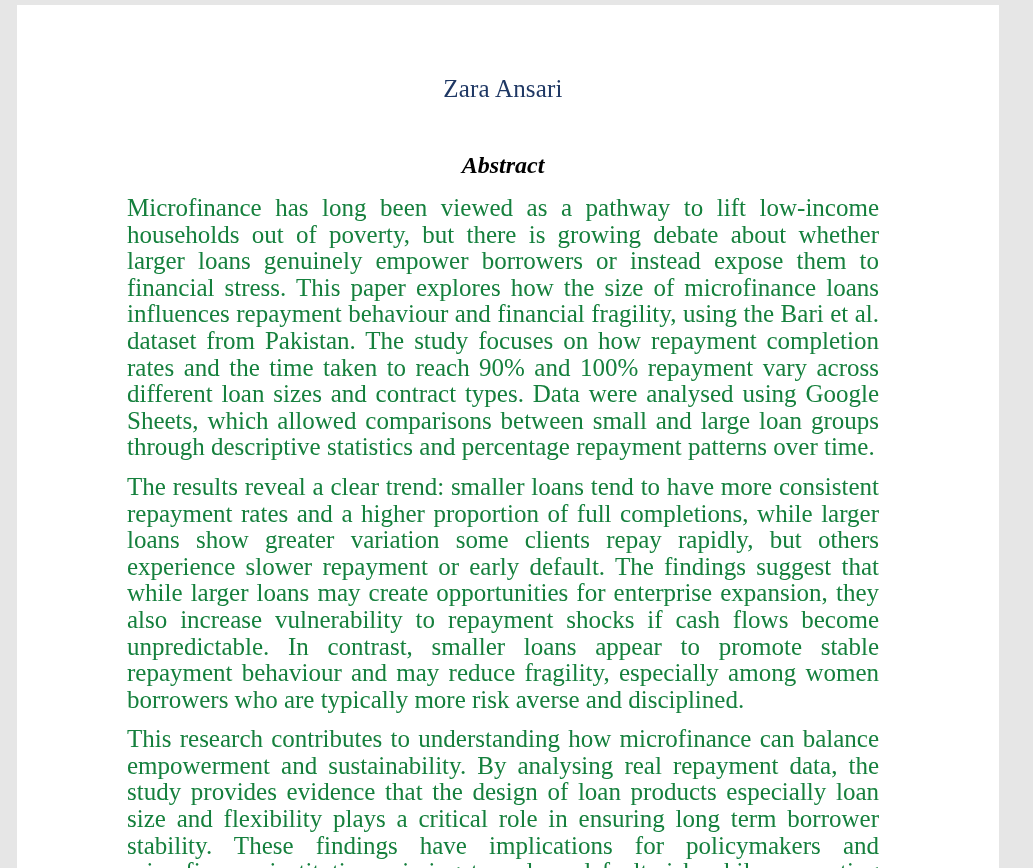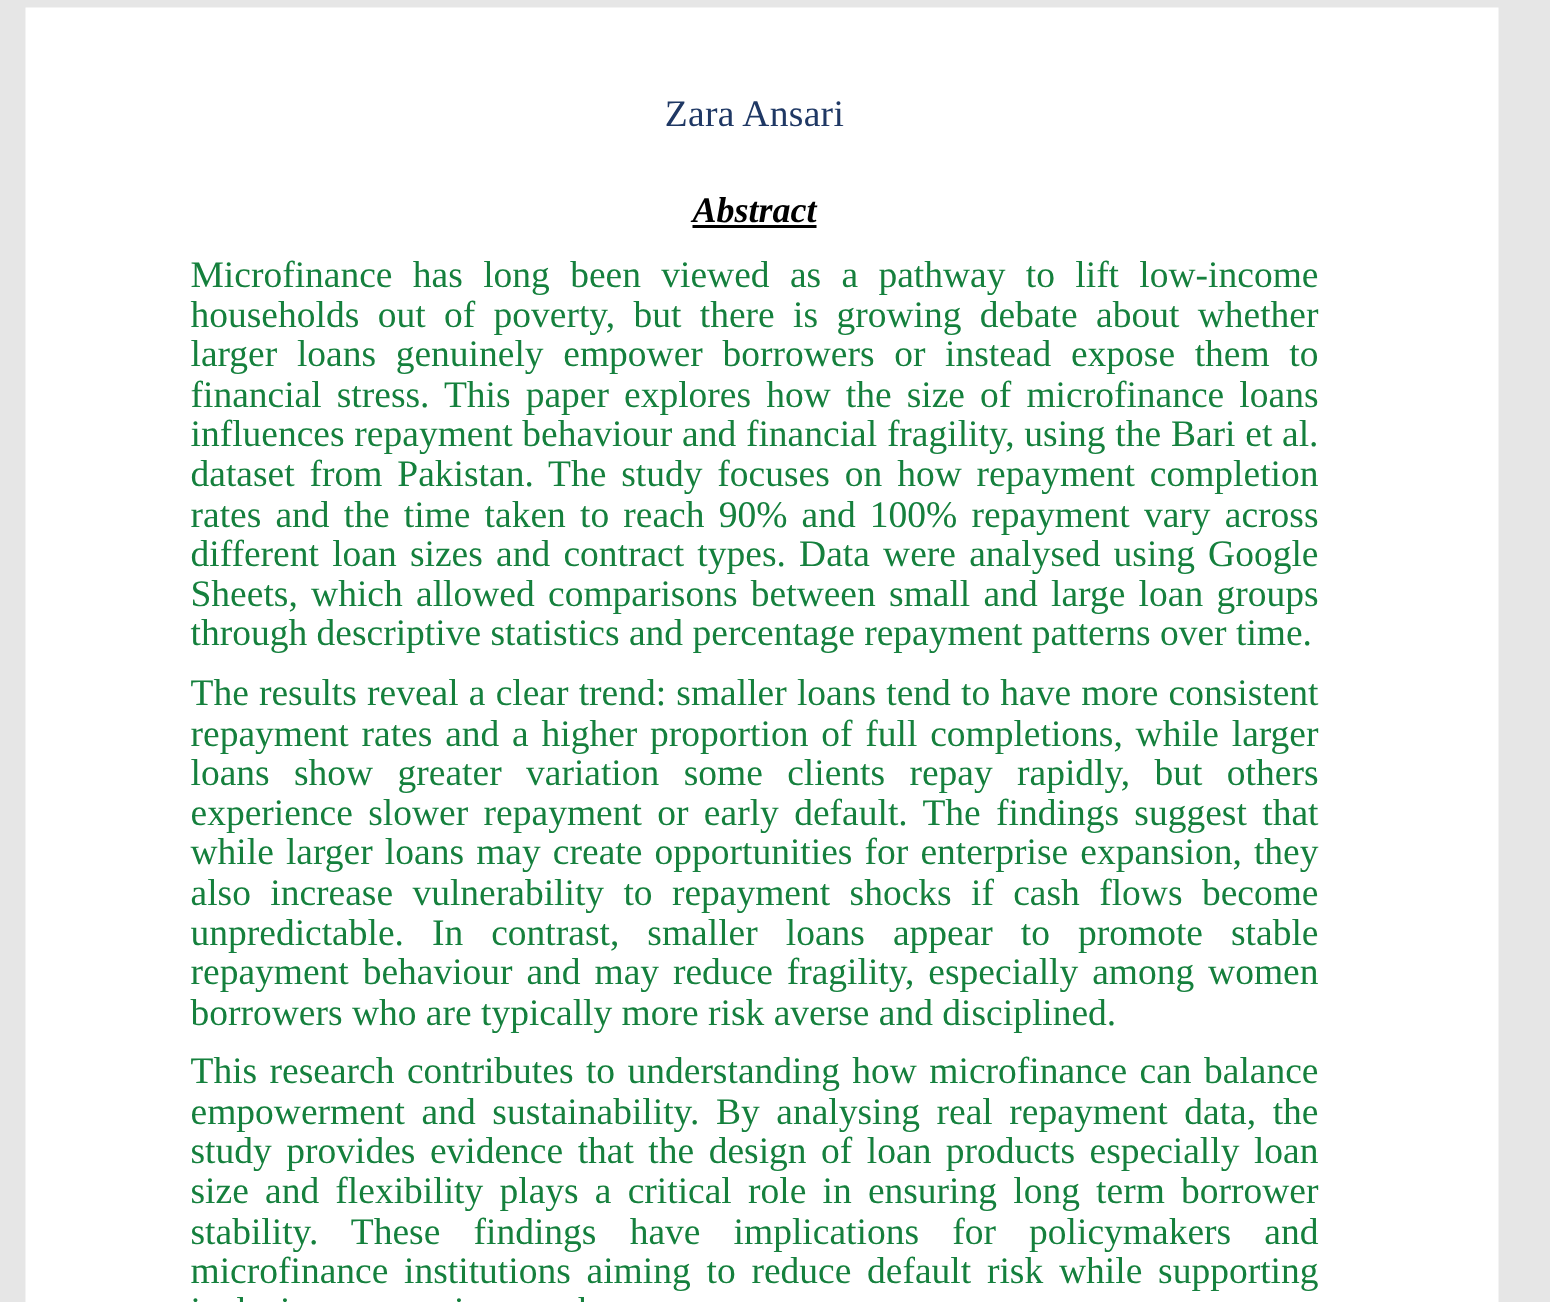--- a/index.html
+++ b/index.html
@@ -39,21 +39,21 @@
     left: 110px;
     top: 0;
     width: 752px;
   }
 
   .author-name {
     text-align: center;
     color: #1f3864;
     font-size: 25px;
     line-height: 30px;
-    margin: 0;
+    margin: 12px;
     padding-top: 57px;
     font-weight: normal;
     letter-spacing: 0.2px;
   }
 
   .institution {
     text-align: center;
     color: #1f3864;
     font-size: 15px;
     line-height: 20px;
@@ -76,21 +76,20 @@
 
   .abstract-heading {
     text-align: center;
     color: #000000;
     font-size: 24px;
     line-height: 28px;
     margin: 0;
     padding-top: 35px;
     font-weight: bold;
     font-style: italic;
-    text-decoration: underline;
     text-underline-offset: 2px;
   }
 
   .abstract-body {
     padding-top: 16px;
   }
 
   .abstract-body p {
     margin: 0 0 13px 0;
     color: #15803d;

